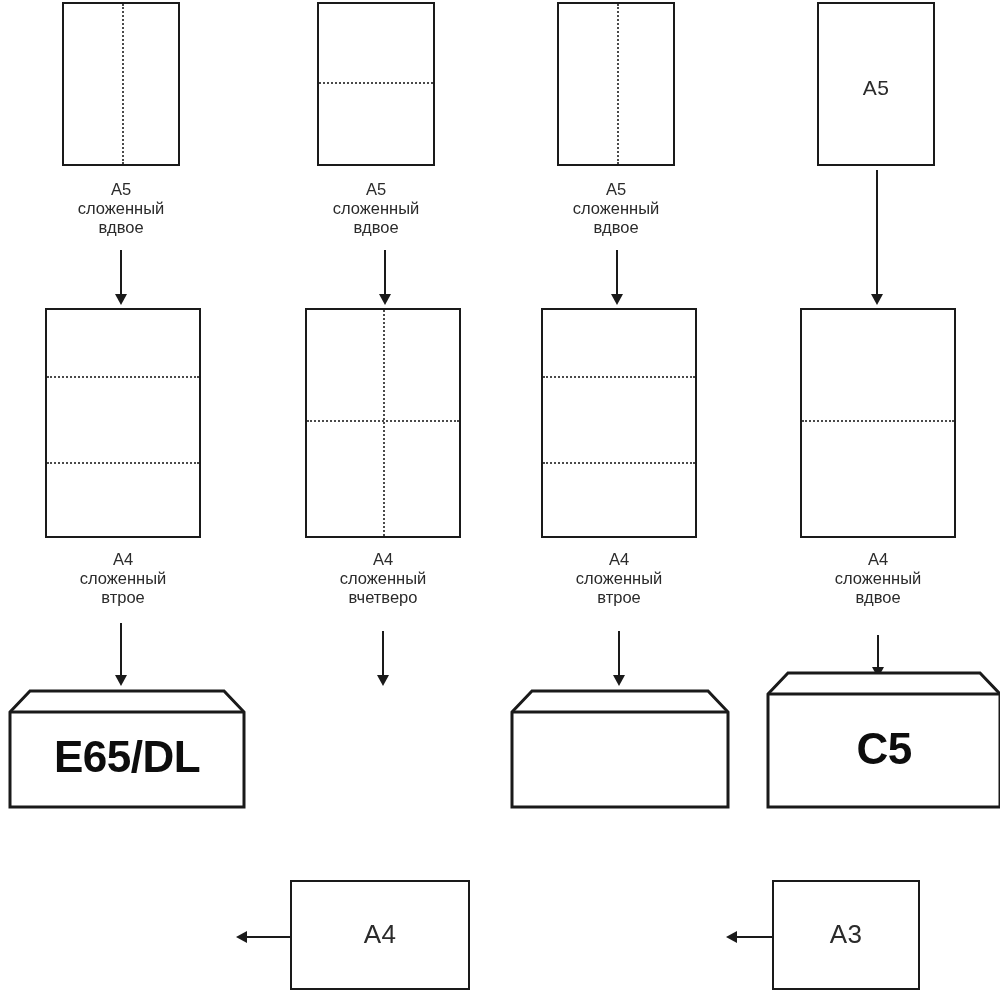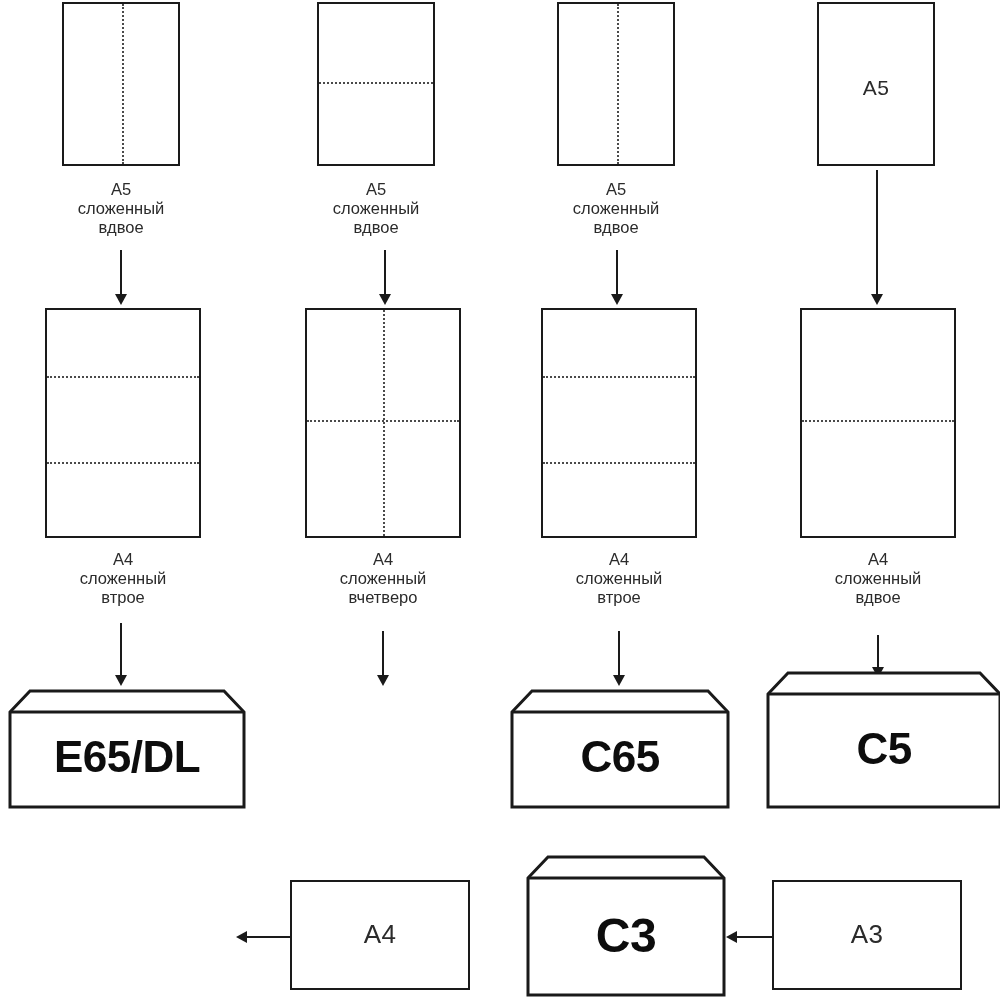--- a/index.html
+++ b/index.html
@@ -215,51 +215,43 @@
     </svg>
     <div class="env-label" style="top:44px; font-size:44px;">E65/DL</div>
   </div>
 
 
   <div class="envelope" style="left:510px; top:688px;">
     <svg width="220" height="122" viewBox="0 0 220 122" aria-hidden="true">
       <path d="M2,24 L22,3 L198,3 L218,24 L218,119 L2,119 Z" fill="#ffffff" stroke="#1a1a1a" stroke-width="3" stroke-linejoin="miter"></path>
       <path d="M2,24 L218,24" fill="none" stroke="#1a1a1a" stroke-width="3"></path>
     </svg>
-    <div class="env-label" style="top:44px; font-size:44px;">C65</div>
   </div>
 
   <div class="envelope" style="left:766px; top:670px;">
     <svg width="236" height="140" viewBox="0 0 236 140" aria-hidden="true">
       <path d="M2,24 L22,3 L214,3 L234,24 L234,137 L2,137 Z" fill="#ffffff" stroke="#1a1a1a" stroke-width="3" stroke-linejoin="miter"></path>
       <path d="M2,24 L234,24" fill="none" stroke="#1a1a1a" stroke-width="3"></path>
     </svg>
     <div class="env-label" style="top:54px; font-size:44px;">C5</div>
   </div>
 
 
   <div class="arrow-left" style="left:236px; top:937px; width:56px;">
     <div class="shaft" style="width:46px;"></div>
     <div class="head"></div>
   </div>
 
   <div class="paper" style="left:290px; top:880px; width:180px; height:110px;">
     <div class="paper-label-inside" style="top:37px; font-size:26px;">A4</div>
   </div>
 
-  <div class="envelope" style="left:526px; top:854px;">
-    <svg width="200" height="144" viewBox="0 0 200 144" aria-hidden="true">
-      <path d="M2,24 L22,3 L178,3 L198,24 L198,141 L2,141 Z" fill="#ffffff" stroke="#1a1a1a" stroke-width="3" stroke-linejoin="miter"></path>
-      <path d="M2,24 L198,24" fill="none" stroke="#1a1a1a" stroke-width="3"></path>
-    </svg>
-    <div class="env-label" style="top:54px; font-size:48px;">C3</div>
-  </div>
 
   <div class="arrow-left" style="left:726px; top:937px; width:56px;">
     <div class="shaft" style="width:46px;"></div>
     <div class="head"></div>
   </div>
 
-  <div class="paper" style="left:772px; top:880px; width:190px; height:110px;">
+  <div class="paper" style="left:772px; top:880px; width:148px; height:110px;">
     <div class="paper-label-inside" style="top:37px; font-size:26px;">A3</div>
   </div>
 
 </div>
 
 </body></html>

